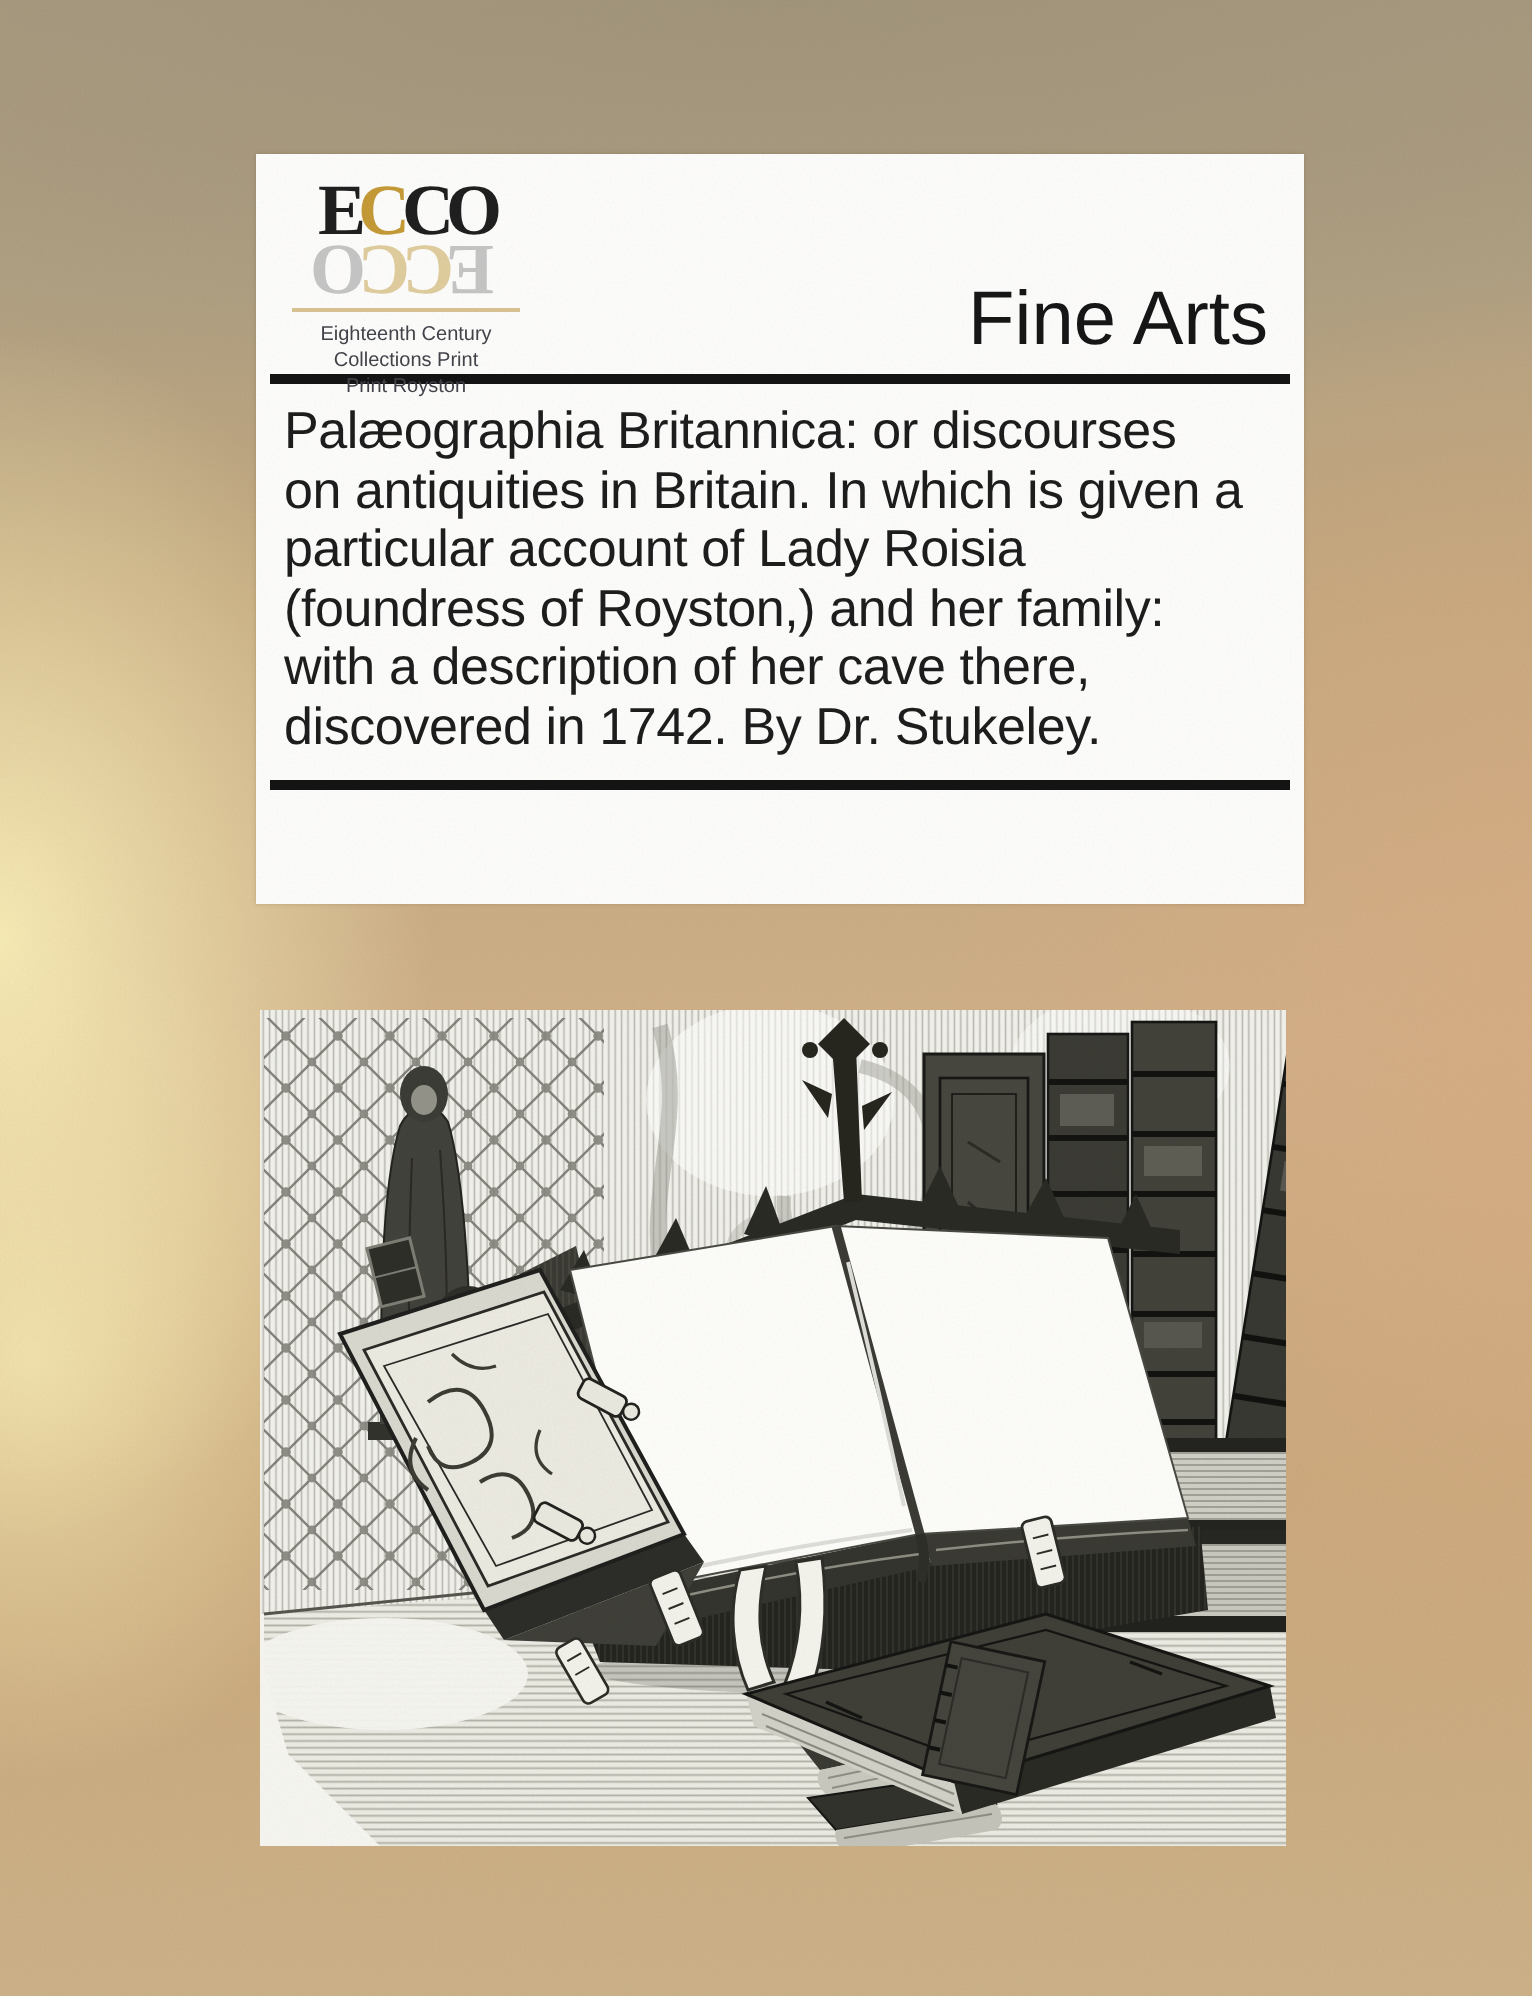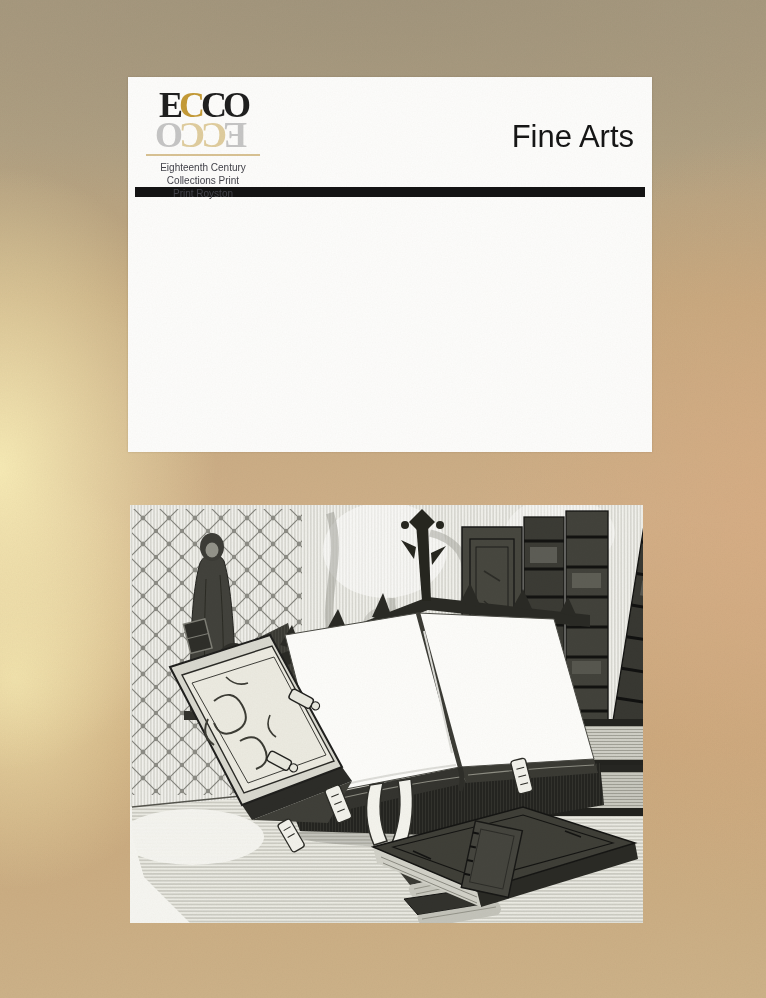--- a/index.html
+++ b/index.html
@@ -16,21 +16,21 @@
   .card{position:absolute;left:128px;top:77px;width:524px;height:375px;background:#fdfdfc;box-shadow:0 0 2px rgba(90,70,40,.25);}
   .card-header{height:110px;display:flex;justify-content:space-between;align-items:flex-start;padding:14px 18px 0 16px;box-sizing:border-box;}
   .logo{width:118px;text-align:center;}
   .logo-word{font-family:"Liberation Serif",serif;font-size:36px;line-height:.78;letter-spacing:-4px;font-weight:bold;color:#1f1f1f;white-space:nowrap;}
   .lt-gold{color:#c59b37;}
   .logo-reflect{transform:rotate(180deg);margin-top:2px;opacity:.85;}
   .logo-reflect .lt-dark{color:#bdbdbd;}
   .logo-reflect .lt-gold{color:#dcc68f;}
   .logo-rule{height:2px;background:#d9c394;margin:5px 2px 5px;}
   .logo-org{font-family:Liberation Sans, sans-serif;font-size:10px;line-height:13px;color:#43434b;}
-  .category{font-size:31px;color:#161616;margin-top:28px;letter-spacing:0;}
+  .category{font-size:38px;color:#161616;margin-top:48px;letter-spacing:0;}
   .rule{height:5px;background:#141414;margin:0 7px;}
   .title{height:198px;box-sizing:border-box;width:494px;padding:9px 0 0 14px;font-size:26px;line-height:29.5px;letter-spacing:-0.2px;color:#1d1d1d;overflow:hidden;}
   .author{padding:20px 14px 0 14px;font-size:26px;color:#1d1d1d;}
   
   .illustration{position:absolute;left:130px;top:505px;width:513px;height:418px;}
   .illustration svg{display:block;width:100%;height:100%;}
 </style>
 </head>
 <body>
 
@@ -44,20 +44,21 @@
         <div class="logo-rule"></div>
         <div class="logo-org">
           <div>Eighteenth Century</div>
           <div>Collections Print</div>
           <div>Print Royston</div>
         </div>
       </div>
       <div class="category">Fine Arts</div>
     </div>
     <div class="rule"></div>
+    <div class="title">Palæographia Britannica: or discourses on antiquities in Britain. In which is given a particular account of Lady Roisia (foundress of Royston,) and her family: with a description of her cave there, discovered in 1742. By Dr. Stukeley.</div>
     <div class="rule"></div>
   </div>
 
   <div class="illustration" role="img" aria-label="Engraving of a blank open folio on a carved Gothic stand, surrounded by stacked antique leather books, an ornately carved book cover, and a hooded statue before a leaded window.">
     <svg viewBox="0 0 513 418" xmlns="http://www.w3.org/2000/svg">
       <defs>
         <pattern id="vh" width="3.2" height="7" patternUnits="userSpaceOnUse">
           <rect width="3.2" height="7" fill="#f1f1ec"></rect>
           <line x1="1.6" y1="0" x2="1.6" y2="7" stroke="#a7a79e" stroke-width="0.8"></line>
         </pattern>

